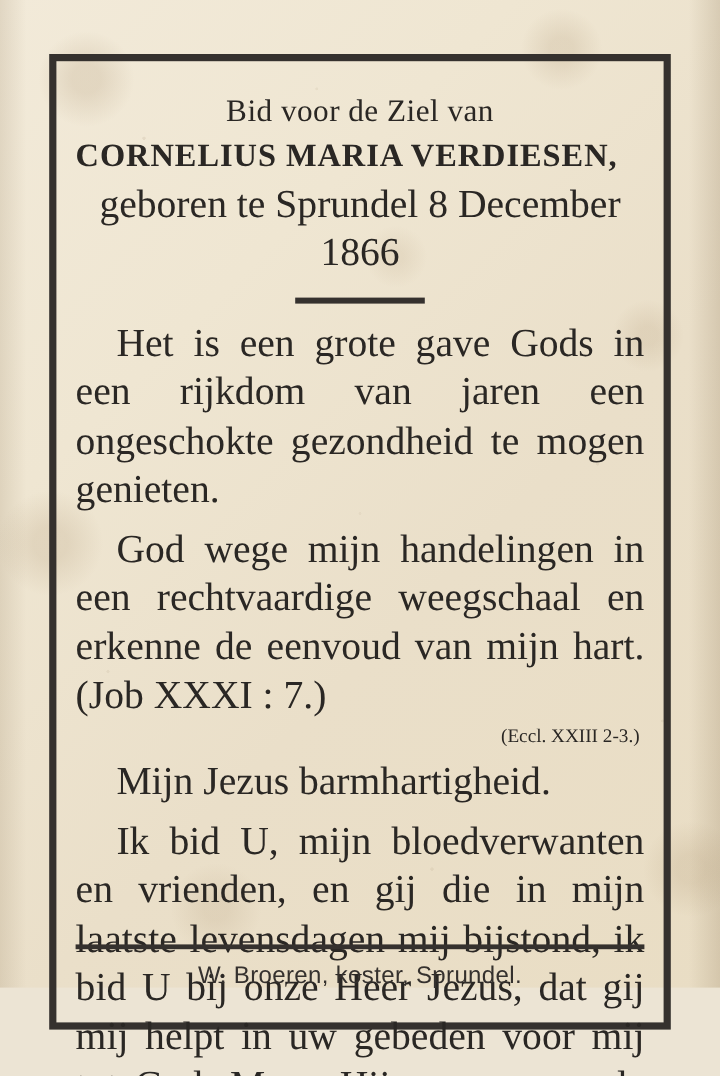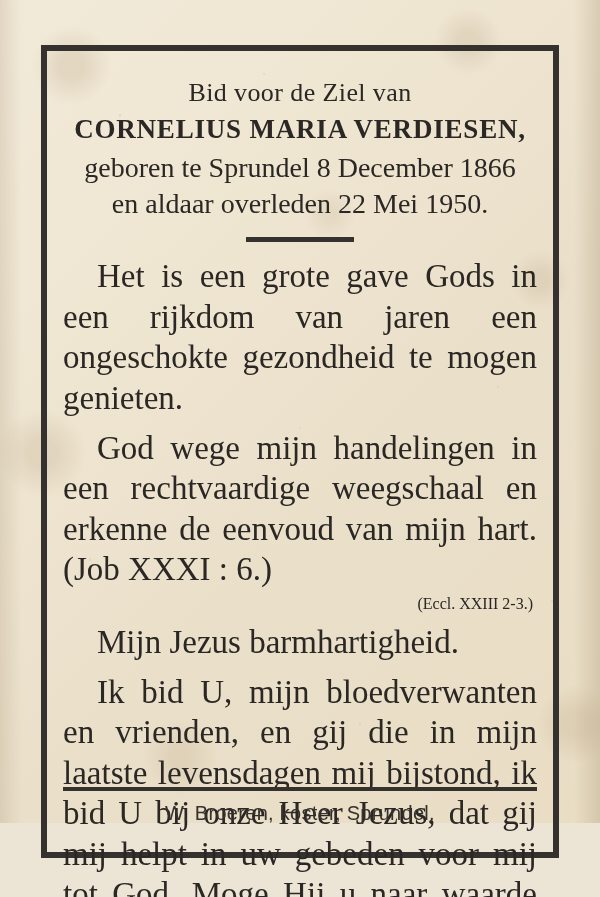--- a/index.html
+++ b/index.html
@@ -72,31 +72,30 @@
   }
 
   .line-intro {
     text-align: center;
     font-size: 26px;
     letter-spacing: .4px;
     margin: 8px 0 6px 0;
   }
 
   .name {
-    text-align: center;
     font-size: 27px;
     font-weight: bold;
     letter-spacing: .8px;
     margin: 2px 0 6px 0;
     white-space: nowrap;
   }
 
   .birth {
     text-align: center;
-    font-size: 28px;
+    font-size: 33px;
     line-height: 1.22;
     margin: 2px 0 0 0;
   }
 
   .rule {
     width: 108px;
     height: 5px;
     background: #35312e;
     margin: 16px auto 14px auto;
   }
@@ -164,26 +163,25 @@
 
   <div id="frame"></div>
 
   <div id="content">
 
     <div class="line-intro">Bid voor de Ziel van</div>
 
     <div class="name">CORNELIUS MARIA VERDIESEN,</div>
 
     <div class="birth">geboren te Sprundel 8 December 1866</div>
-    <div class="birth">en aldaar overleden 22 Mei 1950.</div>
 
     <div class="rule"></div>
 
     <p class="para">Het is een grote gave Gods in een rijkdom van jaren een ongeschokte gezondheid te mogen genieten.</p>
-    <p class="para">God wege mijn handelingen in een rechtvaardige weegschaal en erkenne de eenvoud van mijn hart.   (Job XXXI : 6.)</p>
+    <p class="para">God wege mijn handelingen in een rechtvaardige weegschaal en erkenne de eenvoud van mijn hart.   (Job XXXI : 7.)</p>
     <div class="attrib-right">(Eccl. XXIII 2-3.)</div>
     <p class="para">Mijn Jezus barmhartigheid.</p>
     <p class="para">Ik bid U, mijn bloedverwanten en vrienden, en gij die in mijn laatste levensdagen mij bijstond, ik bid U bij onze Heer Jezus, dat gij mij helpt in uw gebeden voor mij tot God. Moge Hij u naar waarde vergelden wat goeds gij mij deed.</p>
 
     <div class="footer-rule"></div>
     <div class="footer-text">W. Broeren, koster, Sprundel.</div>
   </div>
 </div>
 
 </body></html>

